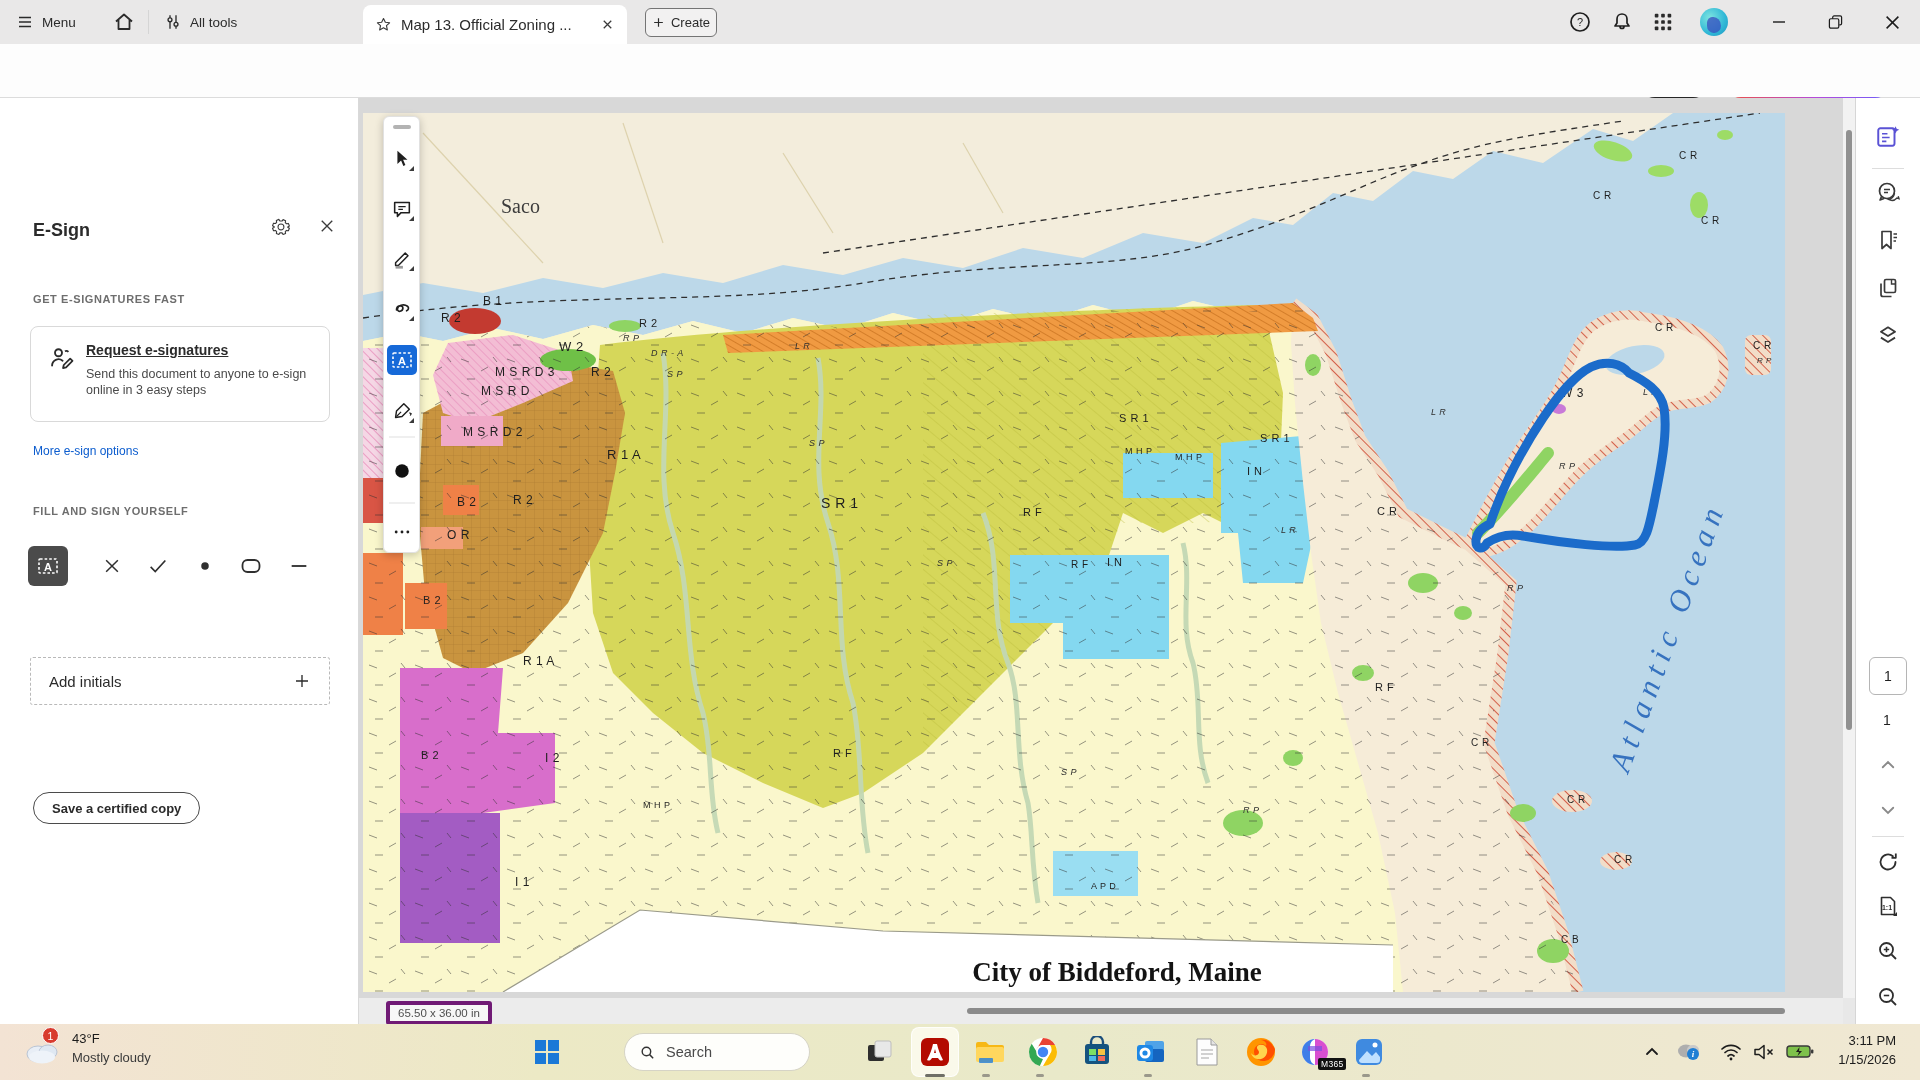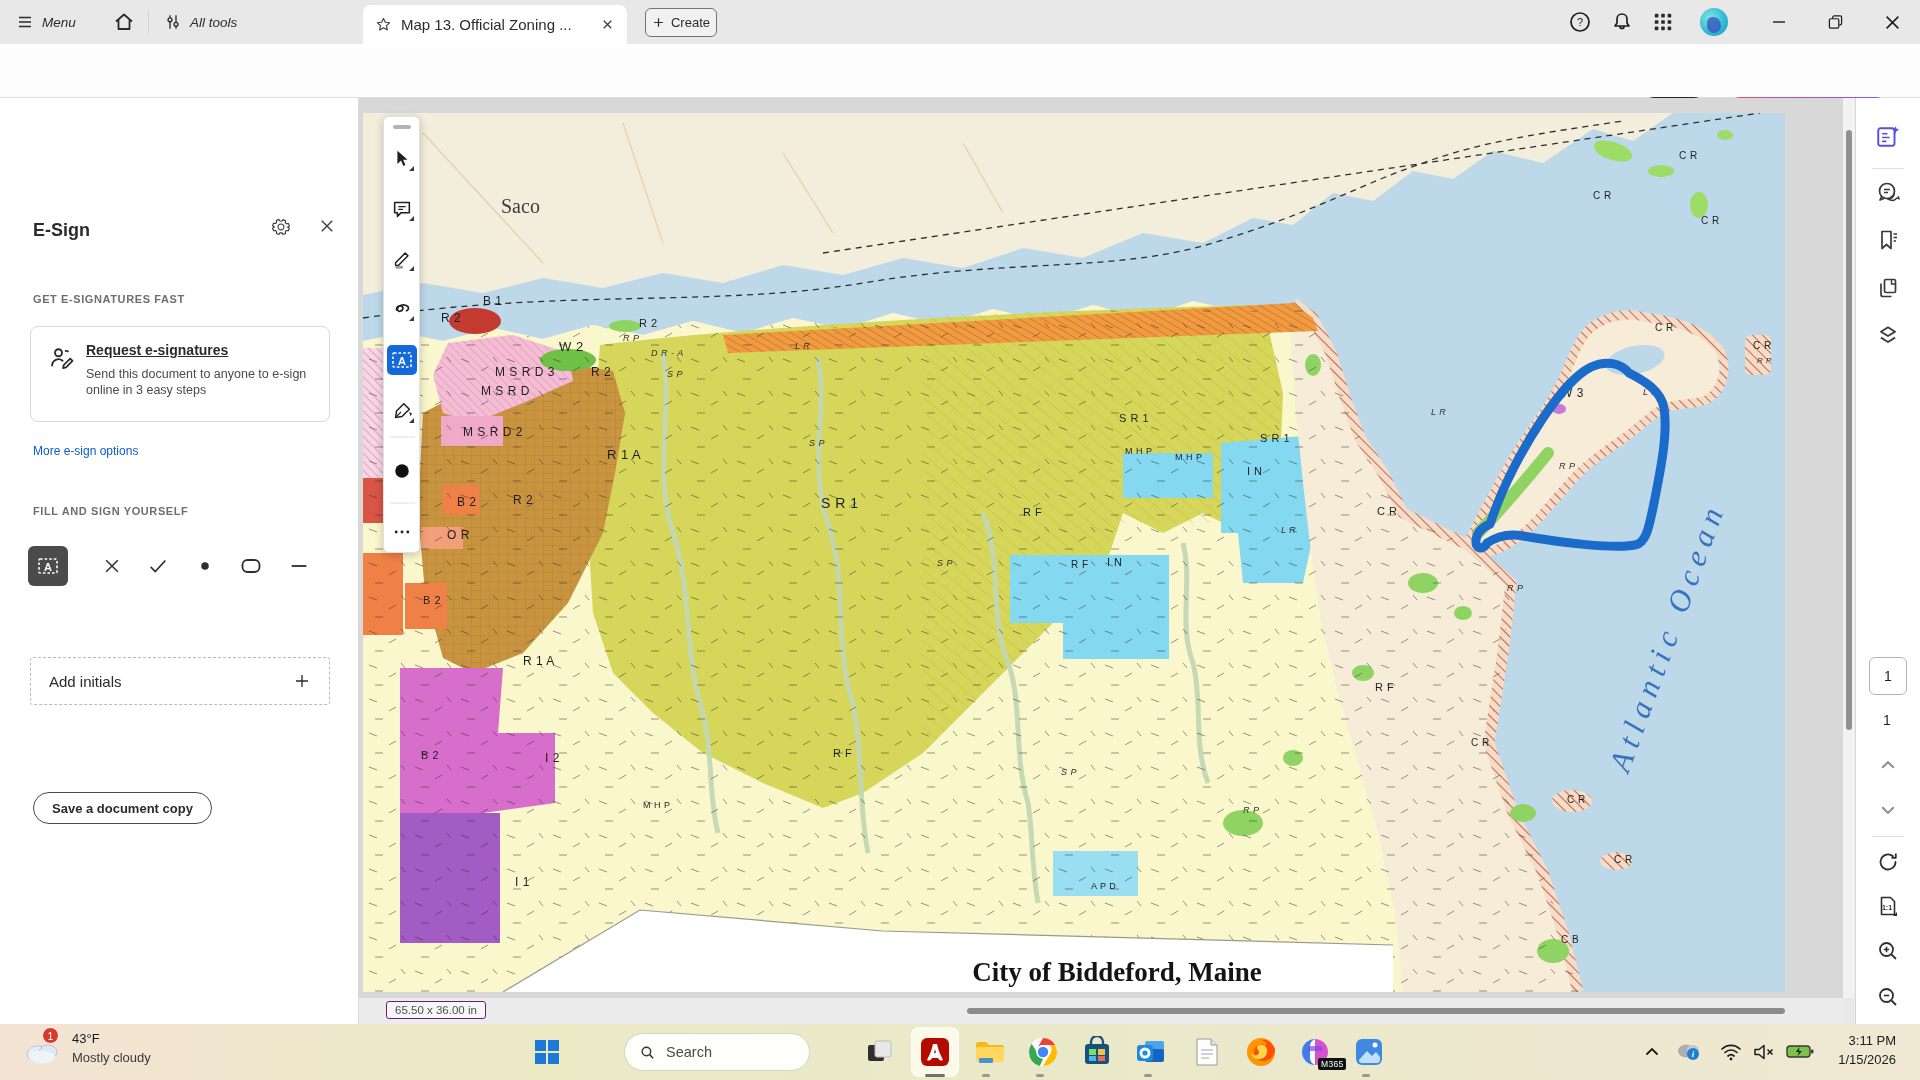--- a/index.html
+++ b/index.html
@@ -2,21 +2,21 @@
 <html><head>
 <meta charset="utf-8">
 <style>
   * { margin:0; padding:0; box-sizing:border-box; }
   html,body { width:1920px; height:1080px; overflow:hidden; font-family:"Liberation Sans",sans-serif; background:#e8e8e8; }
   .abs { position:absolute; }
   svg { display:block; }
 
   
   #titlebar { left:0; top:0; width:1920px; height:44px; background:#e9e8e8; }
-  .tb-item { display:flex; align-items:center; gap:8px; color:#2b2b2b; font-size:13.5px; cursor:default;font-style:italic; }
+  .tb-item { display:flex; align-items:center; gap:8px; color:#2b2b2b; font-size:13.5px; cursor:default; }
   #tab { left:363px; top:5px; width:264px; height:39px; background:#ffffff; border-radius:8px 8px 0 0; display:flex; align-items:center; padding:0 12px; gap:9px; }
   #tab-title { font-size:15px; color:#2c2c2c; white-space:nowrap; overflow:hidden; }
   #create-btn { left:645px; top:8px; width:72px; height:29px; border:1px solid #747474; border-radius:6px; display:flex; align-items:center; justify-content:center; gap:6px; font-size:13px; color:#2b2b2b; background:#f2f1f1; }
   .winctl { width:54px; height:44px; display:flex; align-items:center; justify-content:center; color:#1c1c1c; }
   #avatar { left:1700px; top:8px; width:28px; height:28px; border-radius:50%; background:radial-gradient(circle at 35% 35%, #7de4e0, #2fb7d6 60%, #1f93c0); overflow:hidden; }
   #avatar:after { content:""; position:absolute; left:7px; top:9px; width:14px; height:16px; background:#3a55c0; border-radius:40% 60% 50% 50%; opacity:.8; }
 
   
   #toolbar { left:0; top:44px; width:1920px; height:54px; background:#fdfdfd; border-bottom:1px solid #dcdcdc; }
   .nav-item { position:absolute; top:60px; height:30px; display:flex; align-items:center; font-size:13.5px; color:#2e2e2e; justify-content:center; }
@@ -36,21 +36,21 @@
   .toolbox { position:absolute; top:448px; width:40px; height:40px; display:flex; align-items:center; justify-content:center; border-radius:6px; color:#2f2f2f; }
   .toolbox.sel { background:#4b4b4b; color:#fff; }
   .dashed-box { position:absolute; left:30px; width:300px; height:48px; border:1px dashed #b9b9b9; border-radius:3px; display:flex; align-items:center; padding:0 18px; justify-content:space-between; font-size:15px; color:#2b2b2b; background:#fff; }
   #certify-note { left:33px; top:638px; width:280px; font-size:12.5px; color:#3d3d3d; line-height:18px; }
   #certify-btn { left:33px; top:694px; height:32px; padding:0 18px; border:1.5px solid #4b4b4b; border-radius:16px; display:inline-flex; align-items:center; font-size:13px; font-weight:bold; color:#2b2b2b; background:#fff; }
 
   
   #docarea { left:359px; top:98px; width:1484px; height:926px; background:#d8d8d8; }
   #page { left:363px; top:113px; width:1422px; height:879px; background:#f3eddc; }
   #doc-bottombar { left:359px; top:998px; width:1484px; height:26px; background:#ececec; }
-  #size-label { left:386px; top:1001px; font-size:11.5px; color:#4f4f4f; background:#f7f7f7; border:1px solid #701a75; padding:2px 8px; border-radius:3px; }
+  #size-label { left:386px; top:1001px; font-size:11.5px; color:#4f4f4f; background:#f7f7f7; border:4px solid #701a75; padding:2px 8px; border-radius:3px; }
   #hscroll { left:967px; top:1008px; width:818px; height:6px; background:#8b8b8b; border-radius:3px; }
   #vscroll-track { left:1843px; top:98px; width:12px; height:900px; background:#f2f2f2; }
   #vscroll { left:1846px; top:130px; width:6px; height:600px; background:#919191; border-radius:3px; }
 
   
   #vtoolbar { left:383px; top:116px; width:37px; height:437px; background:#fff; border:1px solid #e1e1e1; border-radius:6px; box-shadow:0 2px 8px rgba(0,0,0,.22); }
   .vt { position:absolute; left:50%; transform:translate(-50%,-50%); display:flex; align-items:center; justify-content:center; }
   .vt-sel { width:30px; height:30px; background:#1669d8; border-radius:5px; }
   .corner:after { content:""; position:absolute; right:-1px; bottom:-1px; border-left:5px solid transparent; border-bottom:5px solid #3a3a3a; }
 
@@ -289,21 +289,21 @@
   </div>
 
   <div class="dashed-box" style="top:559px;">
     <span>Add initials</span>
     <svg width="18" height="18" viewBox="0 0 24 24">
         <path d="M12 4v16M4 12h16" stroke="#2b2b2b" stroke-width="1.8"></path>
       </svg>
   </div>
 
   <div id="certify-btn" class="abs">
-      <span>Save a document copy</span>
+      <span>Save a certified copy</span>
     </div>
 </div>
 
 <div id="docarea" class="abs"></div>
 
 <div id="page" class="abs">
 <svg width="1422" height="879" viewBox="0 0 1422 879">
   <defs>
     <pattern id="redHatch" width="7" height="7" patternUnits="userSpaceOnUse" patternTransform="rotate(45)">
           <rect width="7" height="7" fill="#f2ddc8"></rect>

